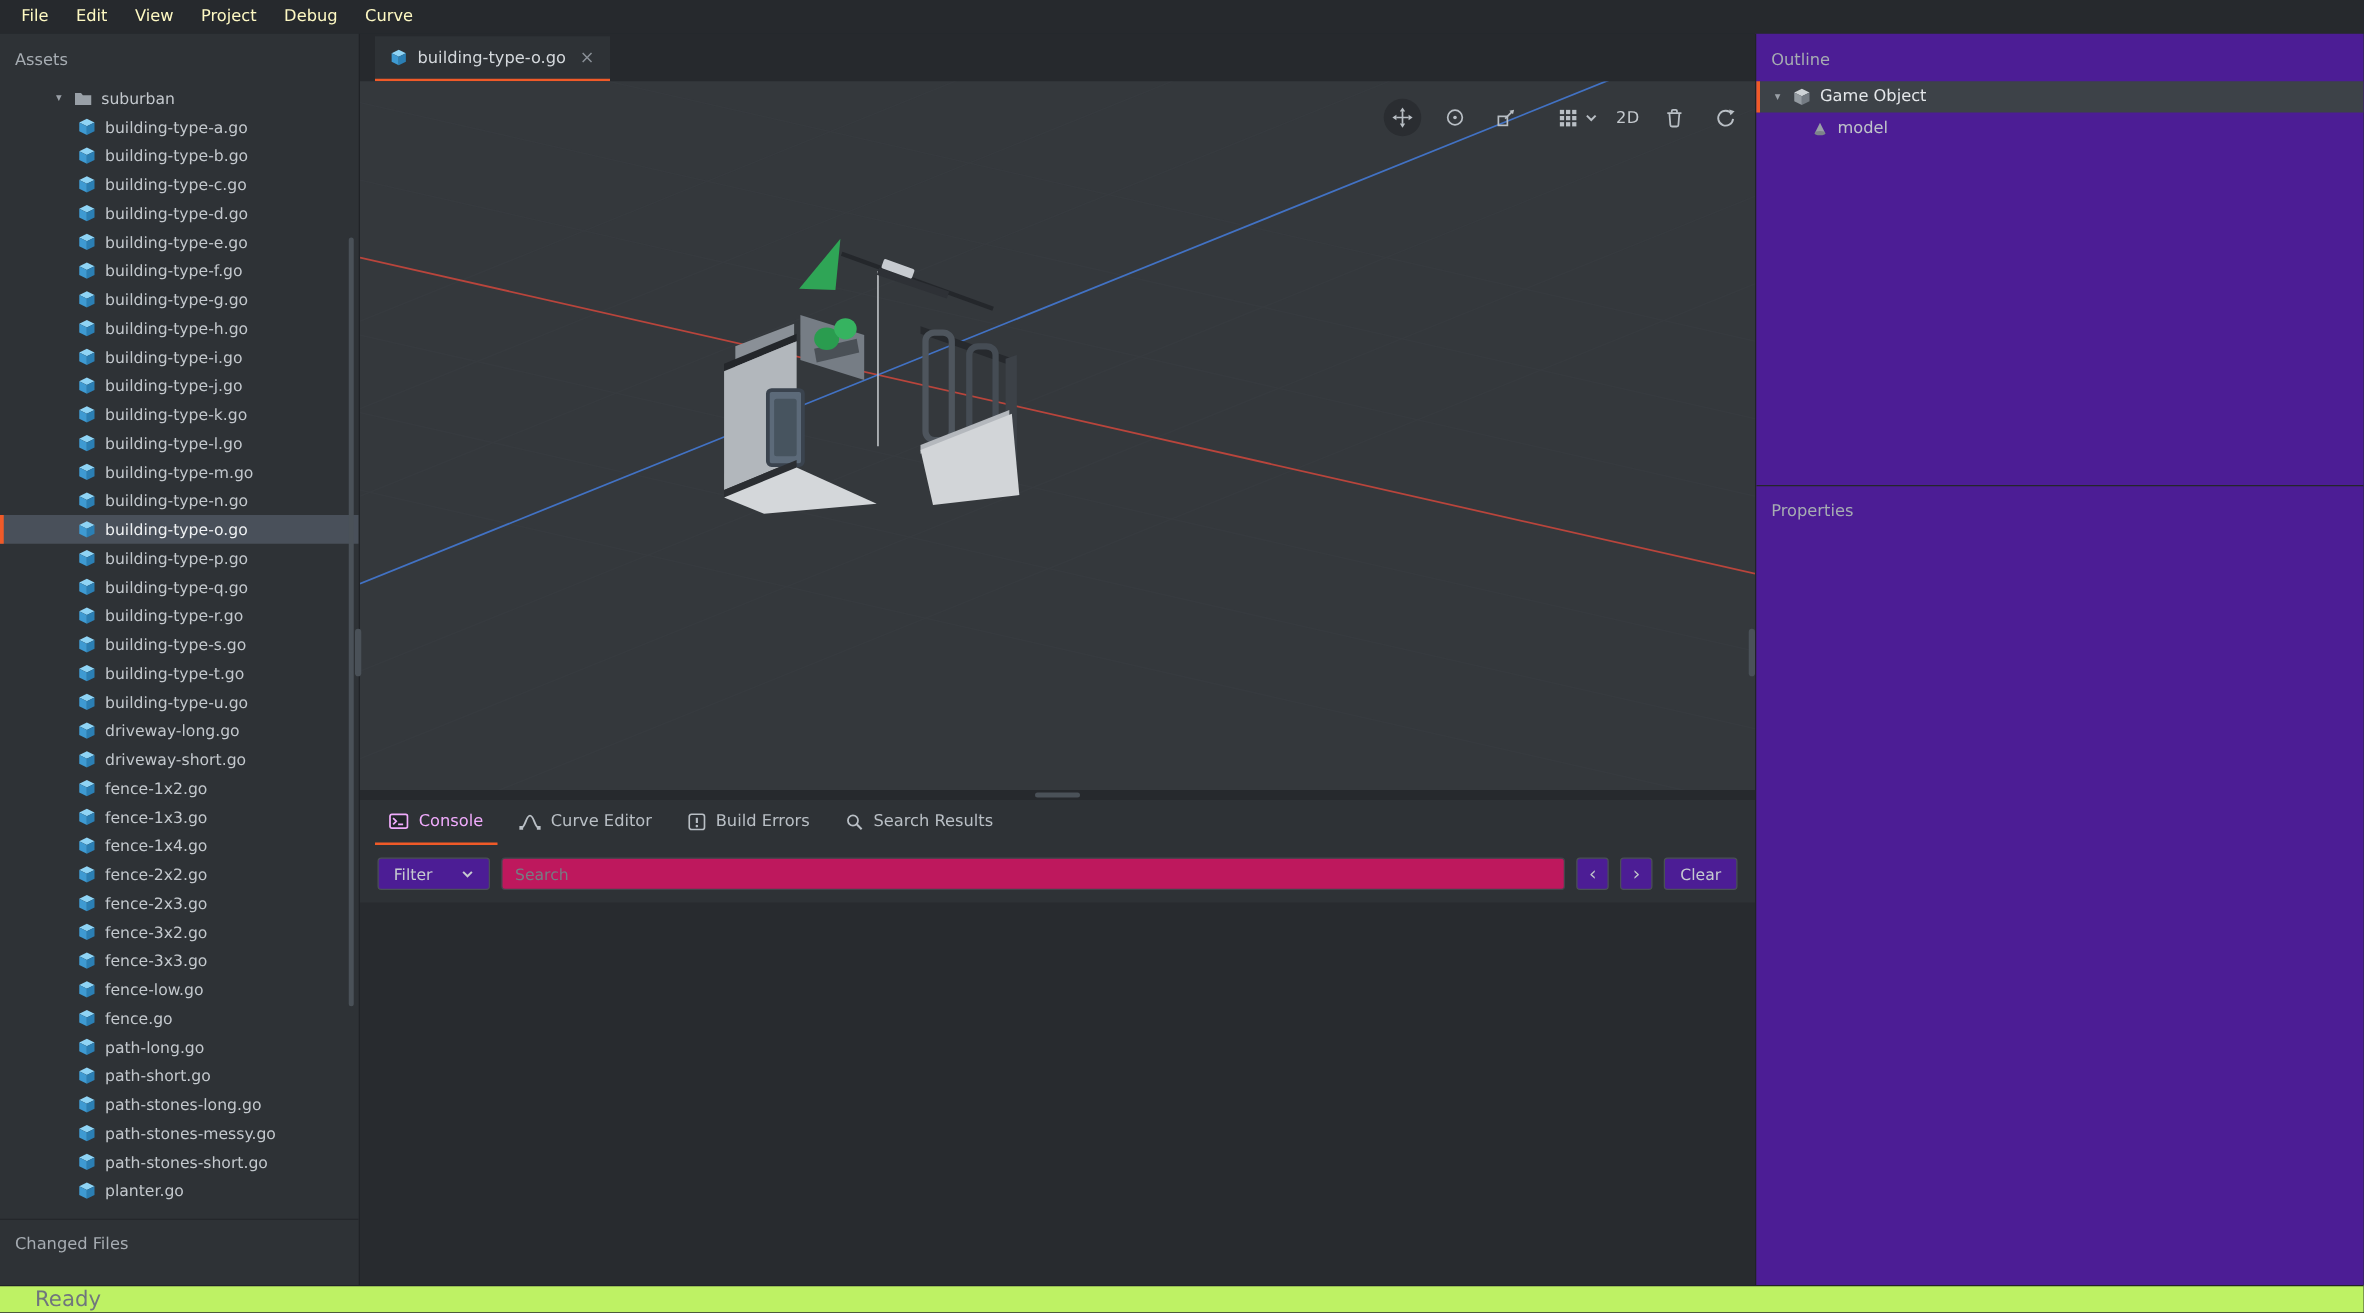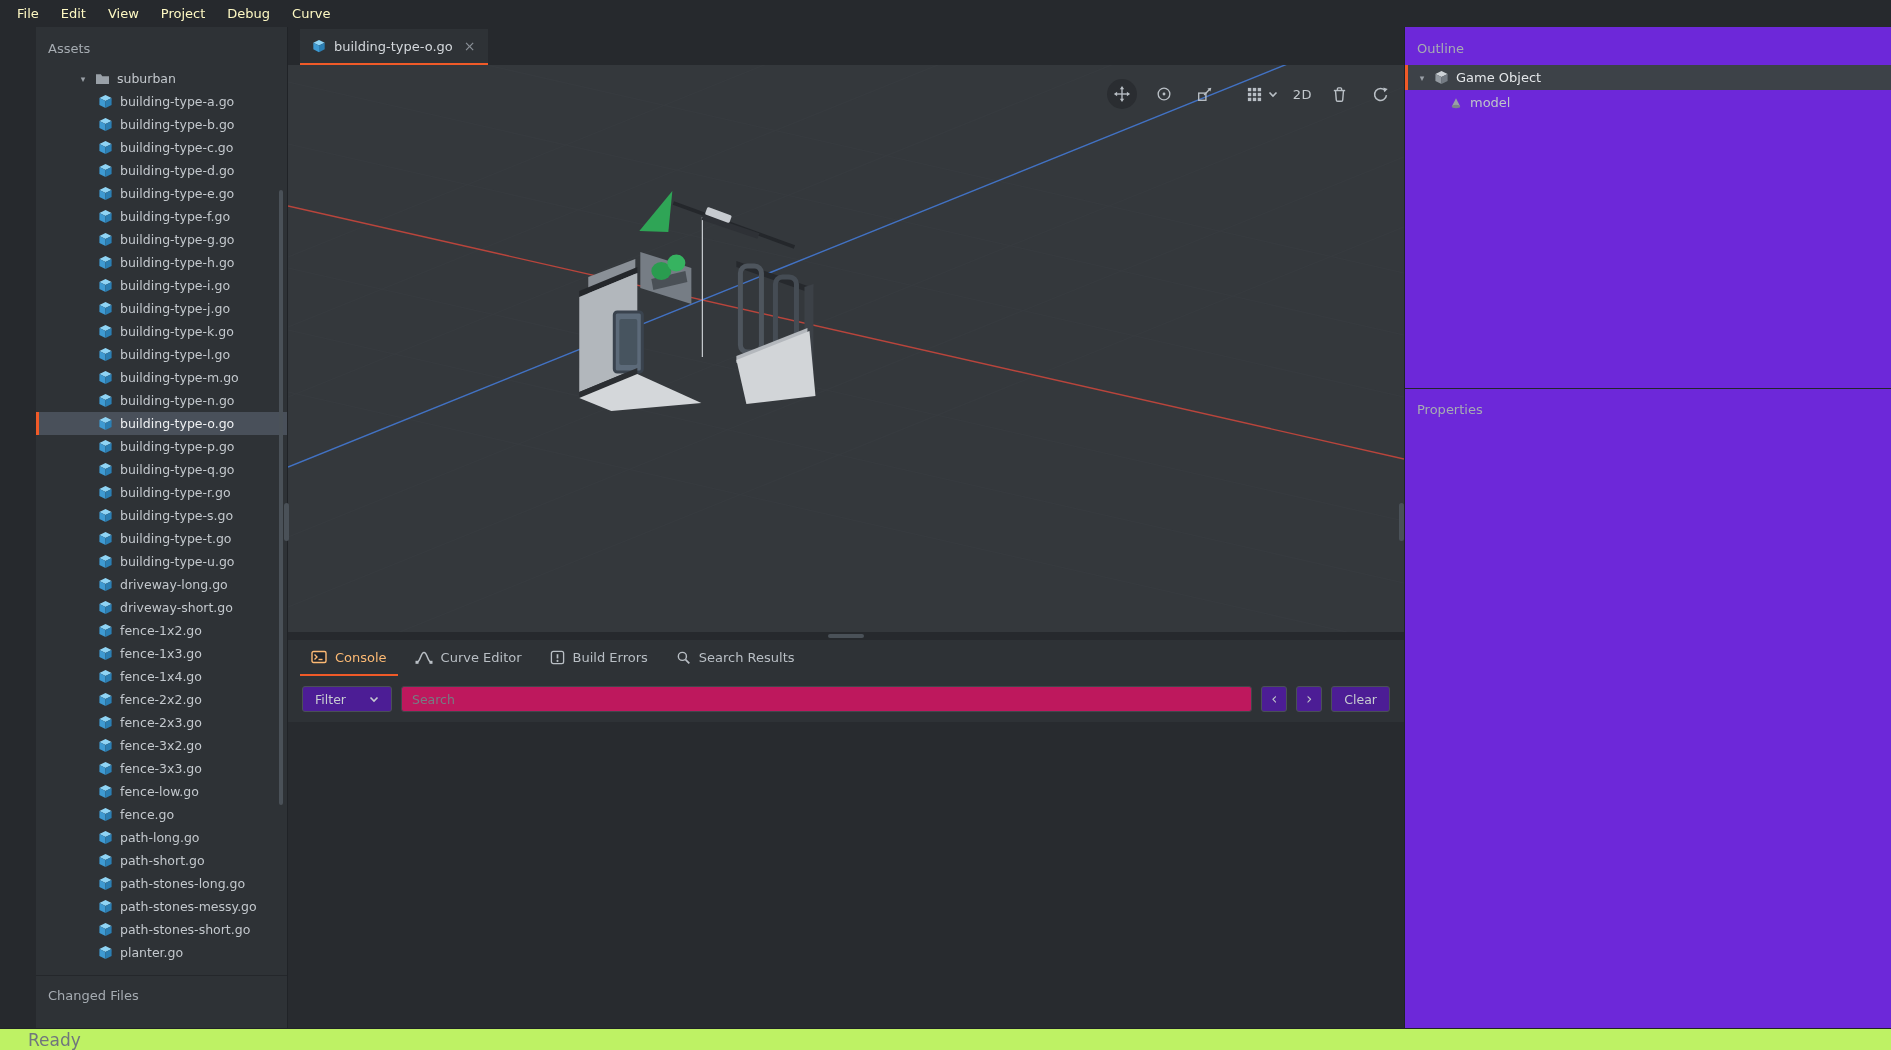--- a/index.html
+++ b/index.html
@@ -26,21 +26,21 @@
     display: flex; align-items: stretch; padding-left: 6px;
   }
   .menu-item { display: flex; align-items: center; padding: 0 11px; color: #fef9c3; font-size: 13px; }
 
   
   .assets-panel {
     grid-column: 1; grid-row: 2;
     background: #2e3236;
     border-right: 1px solid #202327;
     display: flex; flex-direction: column;
-    position: relative; overflow: hidden; margin-left: 36px;
+    position: relative; overflow: hidden;
   }
   .panel-title { color: #a6acb2; padding: 14px 12px 9px 12px; font-size: 13px; }
   .tree { flex: 1; overflow: hidden; position: relative; padding-top: 2px; }
   .tree-row {
     height: 23px; display: flex; align-items: center; gap: 7px;
     font-size: 12.5px; color: #c3c8cd; white-space: nowrap; position: relative;
   }
   .folder-row { padding-left: 42px; }
   .file-row { padding-left: 62px; }
   .file-row.selected { background: #49505a; color: #eef0f2; }
@@ -88,39 +88,39 @@
     margin-left: -18px; border-radius: 2px; background: #4a5158;
   }
 
   .console { flex: 0 0 388px; display: flex; flex-direction: column; background: #2e3236; }
   .console-tabs { flex: 0 0 36px; display: flex; align-items: stretch; padding-left: 12px; gap: 6px; }
   .console-tab {
     display: flex; align-items: center; gap: 8px; padding: 0 11px;
     color: #b9bfc5; font-size: 13px; border-bottom: 2px solid transparent;
     background: transparent; border-top: none; border-left: none; border-right: none; font-family: inherit;
   }
-  .console-tab.active { border-bottom-color: var(--accent, #f05a28); color: #fdba74; }
+  .console-tab.active { border-bottom-color: var(--accent, #f05a28); color: #f0abfc; }
   .console-toolbar { flex: 0 0 46px; display: flex; align-items: center; padding: 0 14px; gap: 9px; }
   .btn {
     height: 26px; background: #4c1d95; border: 1px solid #4a5056; border-radius: 3px;
     color: #c6cbd0; display: inline-flex; align-items: center; justify-content: center;
     padding: 0 12px; gap: 23px; font-size: 12.5px; font-family: inherit;
   }
   .nav-btn { width: 26px; padding: 0; font-size: 15px; color: #c0c5ca; }
   .search-input {
     flex: 1; height: 26px; background: #be185d; border: 1px solid #41464c; border-radius: 3px;
     color: #d6dade; padding: 0 10px; font: inherit; font-size: 12.5px; outline: none;
   }
   .search-input::placeholder { color: #767c83; }
   .console-body { flex: 1; background: #282b2f; }
 
   
   .outline-panel {
     grid-column: 3; grid-row: 2;
-    background: #6d28d9; border-left: 1px solid #202327;
+    background: #4c1d95; border-left: 1px solid #202327;
     position: relative; overflow: hidden;
   }
   .outline-row { height: 25px; display: flex; align-items: center; gap: 7px; padding-left: 12px; font-size: 13px; color: #cbd0d5; position: relative; }
   .outline-row.selected { background: #3d4248; color: #e4e7ea; }
   .outline-row.selected::before {
     content: ""; position: absolute; left: 0; top: 0; bottom: 0; width: 3px;
     background: var(--accent, #f05a28);
   }
   .outline-row.child { padding-left: 44px; color: #bfc4c9; }
   .properties-divider { position: absolute; left: 0; right: 0; top: 361px; border-top: 1px solid #24272b; }

